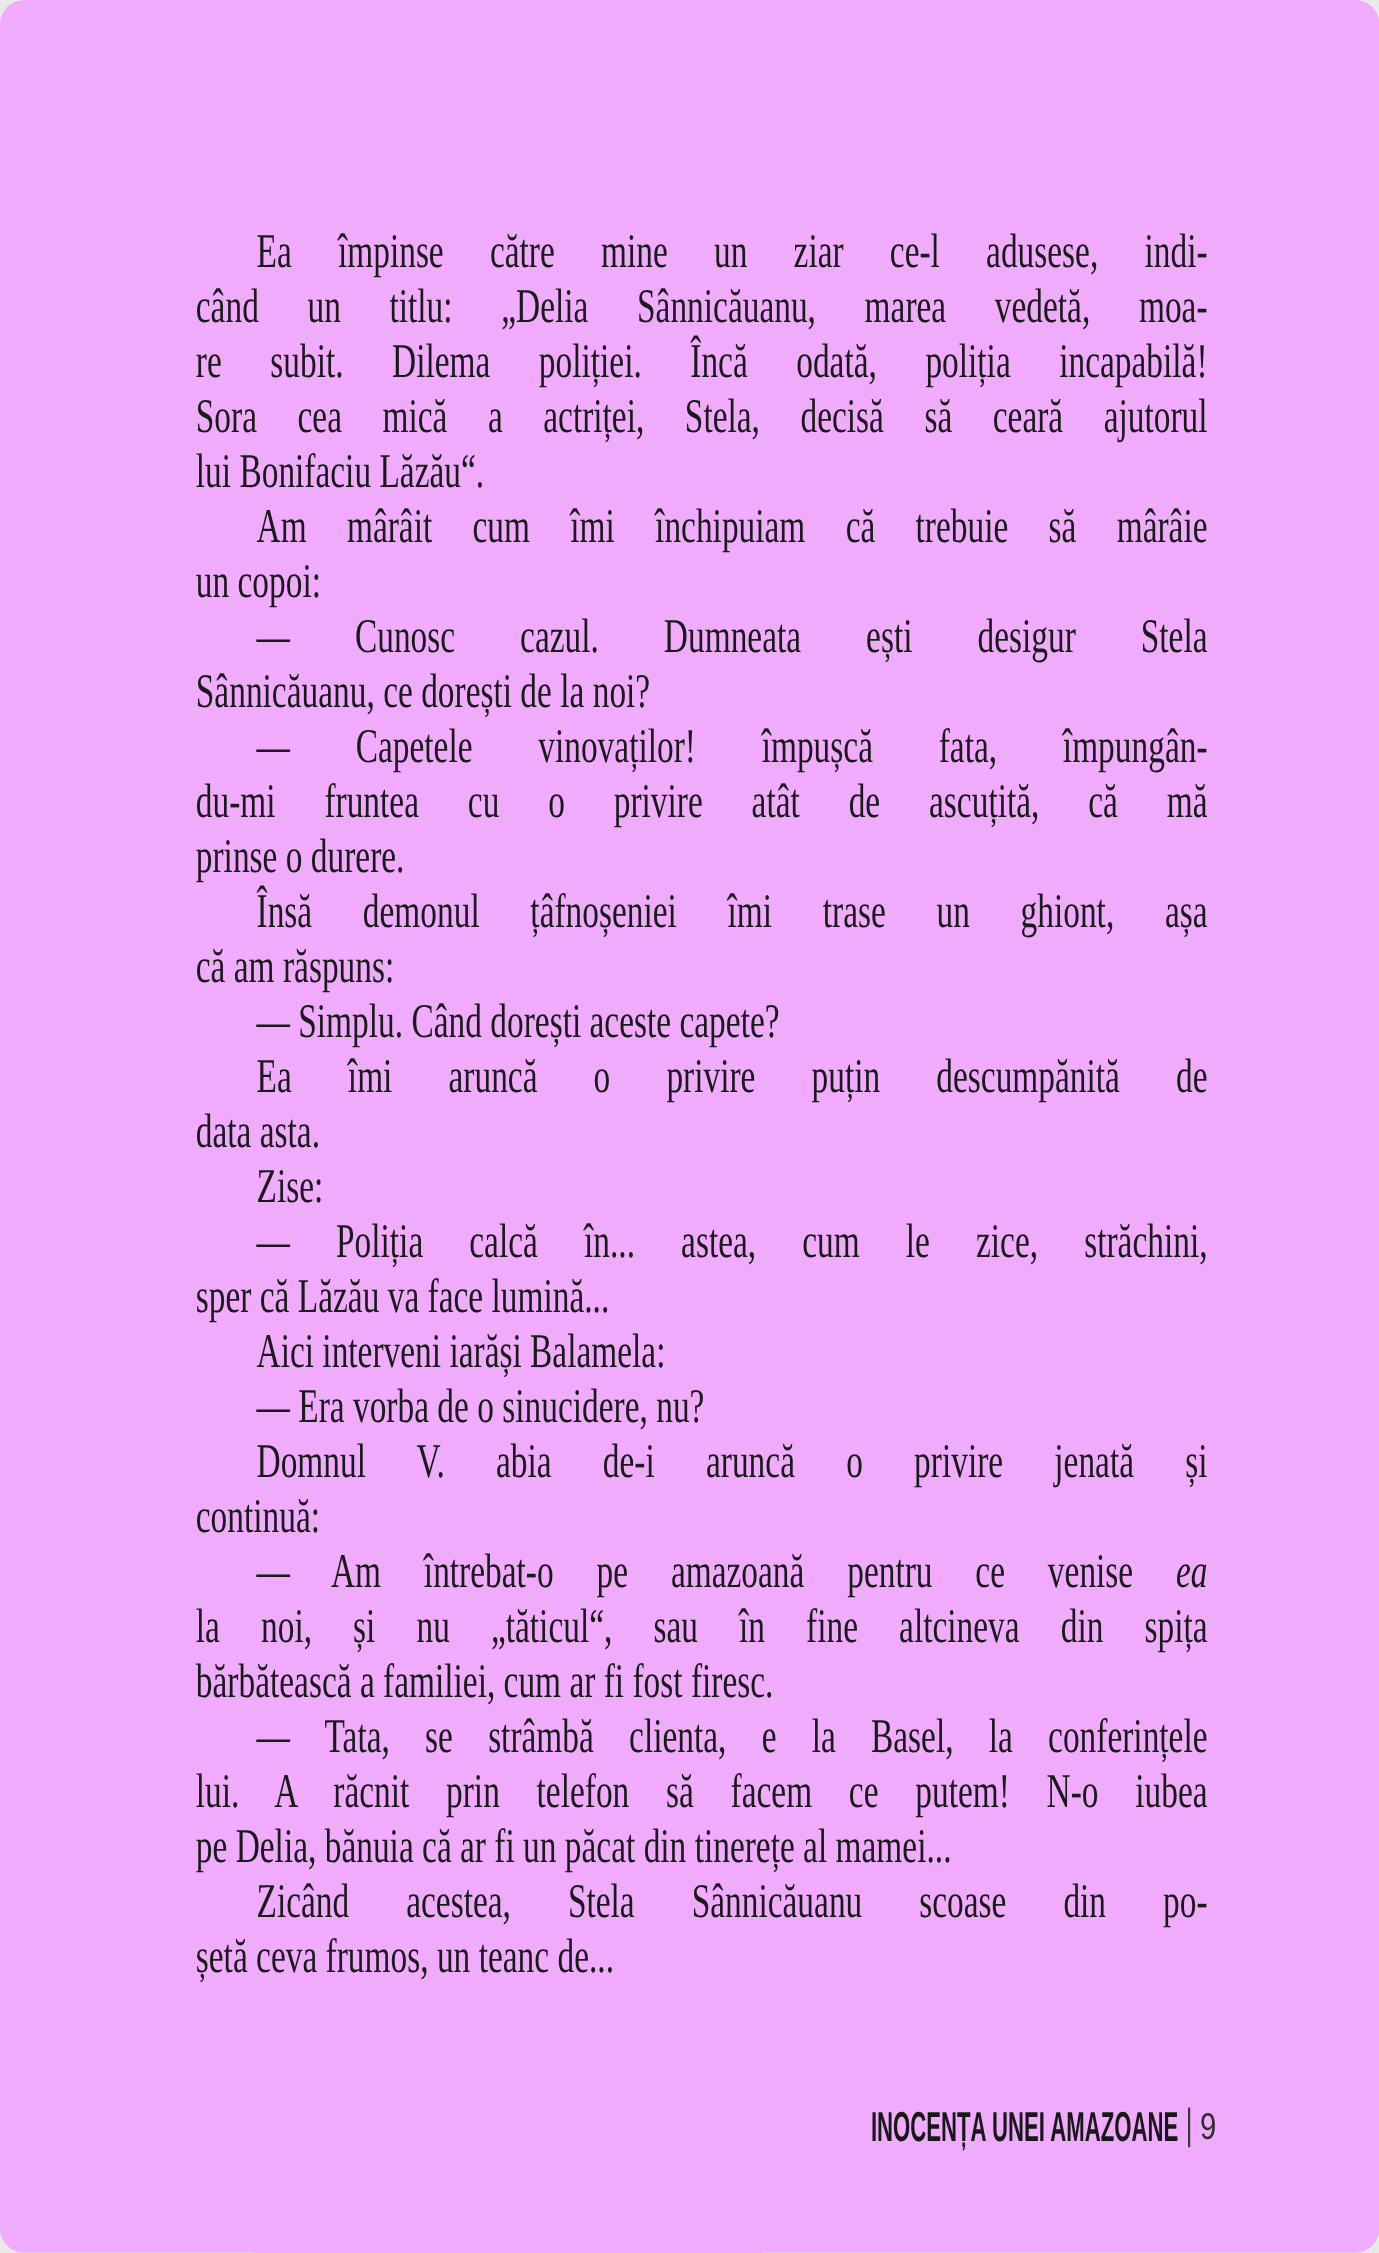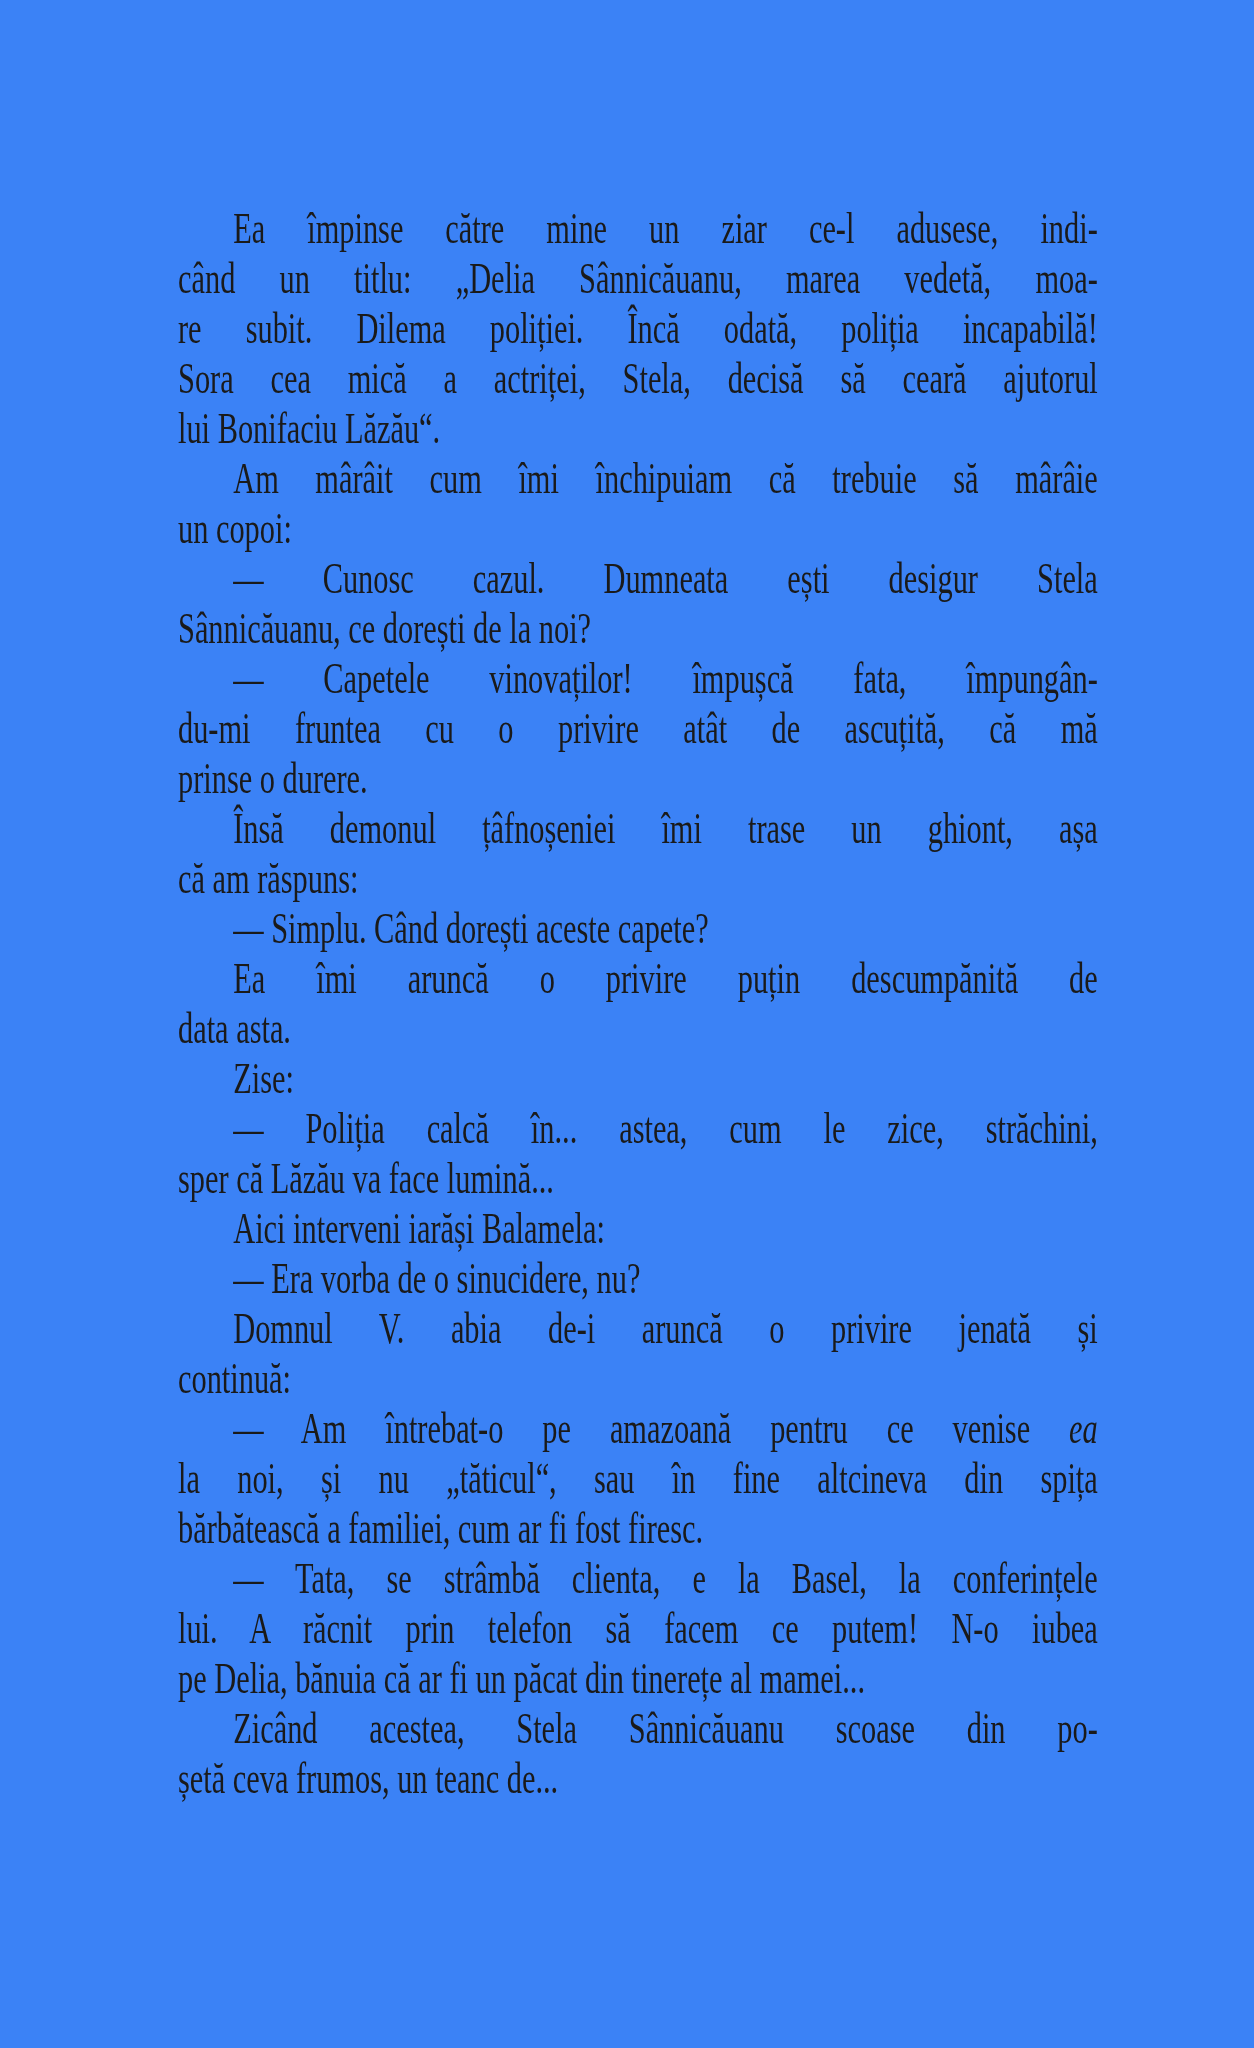--- a/index.html
+++ b/index.html
@@ -1,23 +1,24 @@
 <!DOCTYPE html>
 <html><head>
 <meta charset="utf-8">
 <style>
   html, body { margin: 0; padding: 0; background: #e9e9e9; }
   .page {
     position: relative;
     width: 1254px;
     height: 2048px;
-    background: #3b82f6;
+    background: #f0abfc;
     overflow: hidden;
     font-family: "Liberation Serif", serif;
     color: #1a1a1a;
+    border-radius: 22px;
   }
   .text-block {
     position: absolute;
     left: 178px;
     top: 204px;
     width: 1333px;            
     transform: scaleX(0.69);  
     transform-origin: 0 0;
     font-size: 44px;
     line-height: 50px;
@@ -130,14 +131,19 @@
         <div class="line indent"><span>— Tata, se strâmbă clienta, e la Basel, la conferințele</span></div>
         <div class="line"><span>lui. A răcnit prin telefon să facem ce putem! N-o iubea</span></div>
         <div class="line last"><span>pe Delia, bănuia că ar fi un păcat din tinerețe al mamei...</span></div>
       </div>
       <div class="para">
         <div class="line indent"><span>Zicând acestea, Stela Sânnicăuanu scoase din po-</span></div>
         <div class="line last"><span>șetă ceva frumos, un teanc de...</span></div>
       </div>
     </div>
 
+  <div class="footer">
+    <span class="footer-title">INOCENȚA UNEI AMAZOANE</span>
+    <span class="footer-divider"></span>
+    <span class="footer-page">9</span>
+  </div>
 
 </div>
 
 </body></html>

